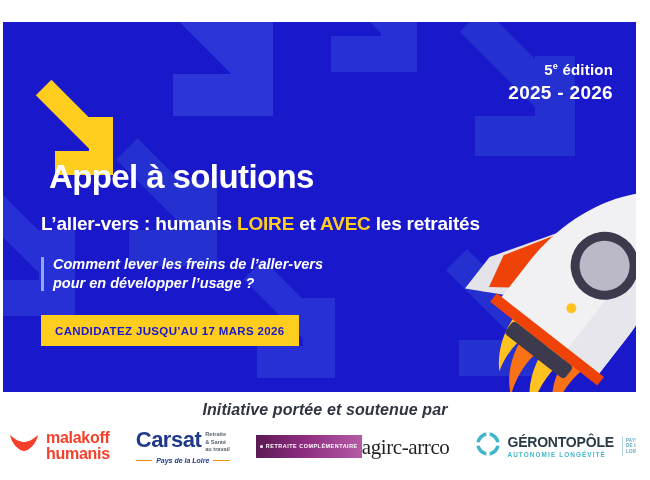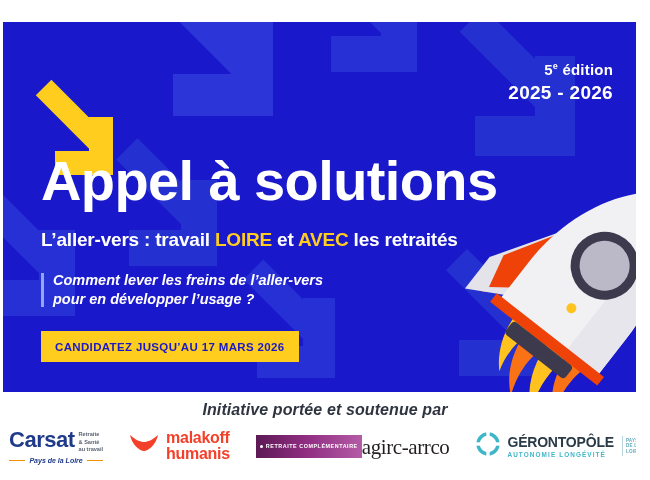--- a/index.html
+++ b/index.html
@@ -112,25 +112,25 @@
   
   .copy {
     position: absolute;
     left: 38px;
     top: 130px;
     width: 470px;
     z-index: 6;
   }
   .title {
     color: #ffffff;
-    font-size: 56px;
+    font-size: 33px;
     font-weight: 700;
     letter-spacing: -0.6px;
     line-height: 1.05;
-    margin: 0;
+    margin: 8px;
   }
   .subtitle {
     color: #ffffff;
     font-size: 19px;
     font-weight: 700;
     letter-spacing: -0.2px;
     margin: 18px 0 0 0;
     white-space: nowrap;
   }
   .subtitle .hl { color: #FFCD1E; }
@@ -411,62 +411,62 @@
           <rect x="62" y="206" width="136" height="11" fill="#EE4209"></rect>
 
           <rect x="92" y="217" width="76" height="16" rx="4" fill="#3E3A4E"></rect>
         </g>
       </svg>
     </div>
 
     <div class="copy">
       <h1 class="title">Appel à solutions</h1>
 
-      <p class="subtitle"><span>L’aller-vers : travail </span><span class="hl">LOIRE</span><span> et </span><span class="hl">AVEC</span><span> les retraités</span></p>
+      <p class="subtitle"><span>L’aller-vers : humanis </span><span class="hl">LOIRE</span><span> et </span><span class="hl">AVEC</span><span> les retraités</span></p>
 
       <div class="question">
         <span class="qbar"></span>
         <div>Comment lever les freins de l’aller-vers</div>
         <div>pour en développer l’usage ?</div>
       </div>
 
       <button class="cta">CANDIDATEZ JUSQU’AU 17 MARS 2026</button>
     </div>
   </div>
 
   <div class="footer">
     <div class="footer-caption">Initiative portée et soutenue par</div>
 
     <div class="logos">
+
+      <div class="logo mh">
+        <span>
+          <svg width="30" height="22" viewBox="0 0 30 22" xmlns="http://www.w3.org/2000/svg">
+            <path d="M1 2 C 3 12, 11 18, 15 18 C 19 18, 27 12, 29 2 C 23 7, 19 9, 15 9 C 11 9, 7 7, 1 2 Z" fill="#F4402A"></path>
+          </svg>
+        </span>
+        <div class="mh-text">
+          <div>malakoff</div>
+          <div>humanis</div>
+        </div>
+      </div>
 
       <div class="logo carsat">
         <div class="carsat-row">
           <div class="carsat-name">Carsat</div>
           <div class="carsat-sub">
             <div>Retraite</div>
             <div>&amp; Santé</div>
             <div>au travail</div>
           </div>
         </div>
         <div class="carsat-region">
           <span class="rule"></span>
           <span class="rtext">Pays de la Loire</span>
           <span class="rule"></span>
-        </div>
-      </div>
-
-      <div class="logo mh">
-        <span>
-          <svg width="30" height="22" viewBox="0 0 30 22" xmlns="http://www.w3.org/2000/svg">
-            <path d="M1 2 C 3 12, 11 18, 15 18 C 19 18, 27 12, 29 2 C 23 7, 19 9, 15 9 C 11 9, 7 7, 1 2 Z" fill="#F4402A"></path>
-          </svg>
-        </span>
-        <div class="mh-text">
-          <div>malakoff</div>
-          <div>humanis</div>
         </div>
       </div>
 
       <div class="logo aa">
         <div class="aa-bar">
           <span class="dot"></span>
           <span>RETRAITE COMPLÉMENTAIRE</span>
         </div>
         <div class="aa-name">agirc-arrco</div>
       </div>

